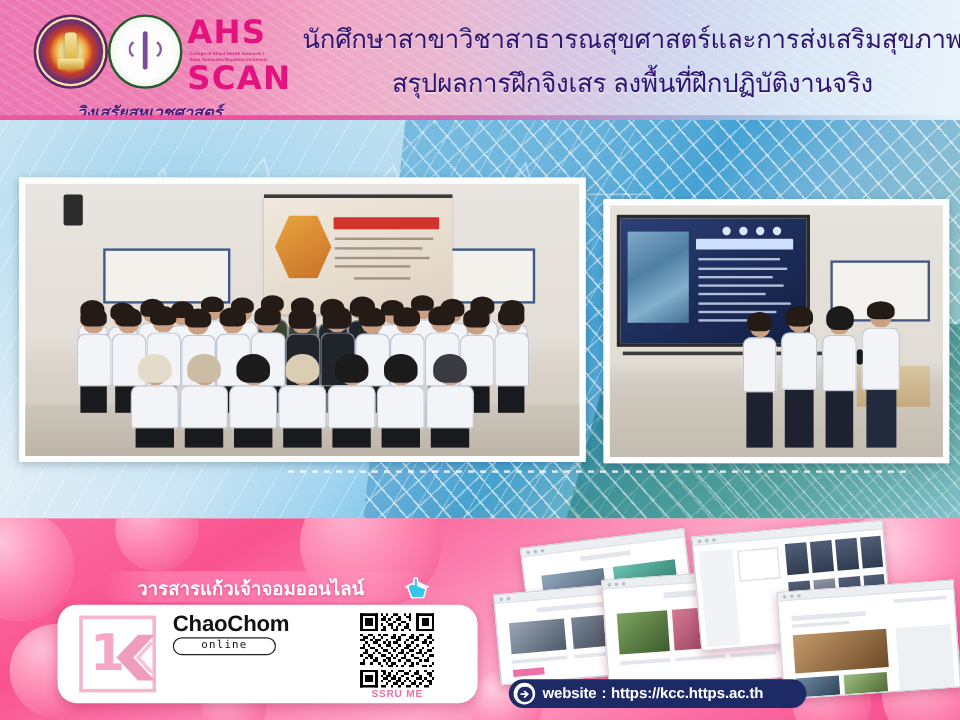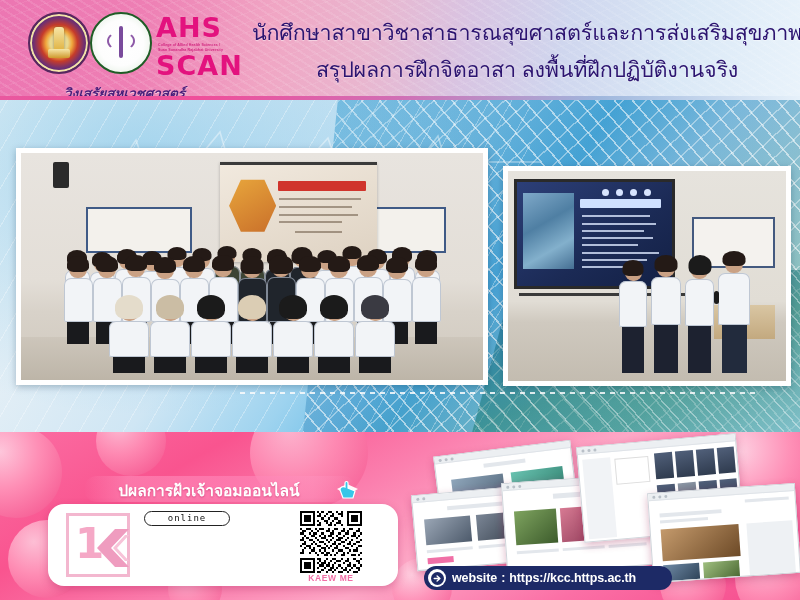--- a/index.html
+++ b/index.html
@@ -319,21 +319,21 @@
       <div class="seal seal-ssru"></div>
       <div class="seal seal-ahs"></div>
       <div class="ahs-word">AHS</div>
       <div class="ahs-sub">College of Allied Health Sciences / Suan Sunandha Rajabhat University</div>
       <div class="ssru-word">SCAN</div>
       <div class="college-th">วิงเสรัยสหเวชศาสตร์</div>
     </div>
 
     <div class="header-titles">
       <div class="htitle htitle1">นักศึกษาสาขาวิชาสาธารณสุขศาสตร์และการส่งเสริมสุขภาพ</div>
-      <div class="htitle htitle2">สรุปผลการฝึกจิตอาสา ลงพื้นที่ฝึกปฏิบัติงานจริง</div>
+      <div class="htitle htitle2">สรุปผลการฝึกจิงเสร ลงพื้นที่ฝึกปฏิบัติงานจริง</div>
     </div>
   </div>
   <div class="header-bottom-line"></div>
 
   <div class="mid">
     <div class="mid-geo"></div>
     <div class="poly-dark"></div>
     <svg class="ecg" viewBox="0 0 460 80" preserveAspectRatio="none">
       <polyline points="0,46 40,46 56,22 70,64 86,38 120,38 140,14 156,70 172,40 230,40 248,20 262,62 278,42 340,42 358,18 372,66 388,44 460,44" fill="none" stroke="#ffffff" stroke-width="1.6" opacity="0.75"></polyline>
     </svg>
@@ -696,31 +696,32 @@
         <div class="ct" style="left:10px;top:20px;width:62px;height:4px;"></div>
         <div class="ct" style="left:10px;top:27px;width:48px;height:3px;"></div>
         <div class="im" style="left:10px;top:36px;width:78px;height:32px;background:linear-gradient(140deg,#c49a6c,#6d4a27);"></div>
         <div class="im" style="left:10px;top:72px;width:36px;height:16px;background:linear-gradient(140deg,#6f8aa6,#2f4459);"></div>
         <div class="im" style="left:50px;top:72px;width:36px;height:16px;background:linear-gradient(140deg,#9fbf7f,#4d6b35);"></div>
         <div class="ct" style="left:96px;top:36px;width:46px;height:52px;background:#eef1f4;"></div>
       </div>
     </div>
 
     <div class="sub-th-wrap"></div>
-    <div class="sub-th">ปผลการฝ้วเจ้าจอมออนไลน์</div>
+    <div class="sub-th">วารสารแก้วเจ้าจอมออนไลน์</div>
 
     <div class="white-card">
       <div class="kaew-mark">
         <div class="kaew-one">1</div>
         <svg class="kaew-chev" viewBox="0 0 38 42">
           <polygon points="24,2 38,2 20,21 38,40 24,40 6,21" fill="#ef9cbf"></polygon>
           <polygon points="34,8 38,8 26,21 38,34 34,34 22,21" fill="#f7c3d8"></polygon>
         </svg>
       </div>
       <div class="kaew-text">
+        <div class="kaew-small">ChaoChom</div>
         <div class="online-pill">online</div>
       </div>
 
       <div class="qr">
         <svg viewBox="0 0 29 29" width="62" height="62" shape-rendering="crispEdges">
           <rect width="29" height="29" fill="#fff"></rect>
           <g fill="#000">
             <rect x="0" y="0" width="7" height="1"></rect>
               <rect x="0" y="6" width="7" height="1"></rect>
             <rect x="0" y="0" width="1" height="7"></rect>
@@ -916,21 +917,21 @@
               <rect x="27" y="27" width="1" height="1"></rect>
             <rect x="8" y="28" width="2" height="1"></rect>
               <rect x="12" y="28" width="1" height="1"></rect>
               <rect x="15" y="28" width="1" height="1"></rect>
               <rect x="18" y="28" width="2" height="1"></rect>
               <rect x="22" y="28" width="1" height="1"></rect>
               <rect x="25" y="28" width="2" height="1"></rect>
           </g>
         </svg>
       </div>
-      <div class="scanme">KAEW ME</div>
+      <div class="scanme">SSRU ME</div>
     </div>
   </div>
 
   <svg class="hand-cursor" viewBox="0 0 26 22">
     <path d="M3 9 L13 4 L24 9 L13 15 Z" fill="#ffffff" opacity="0.95"></path>
     <path d="M6 10 C6 7 9 6 11 7 L11 3 C11 1 14 1 14 3 L14 8 L21 11 L19 18 L9 18 Z" fill="#38c6e8" stroke="#ffffff" stroke-width="1.2"></path>
   </svg>
 
   <div class="url-pill">
     <span class="url-arrow">

